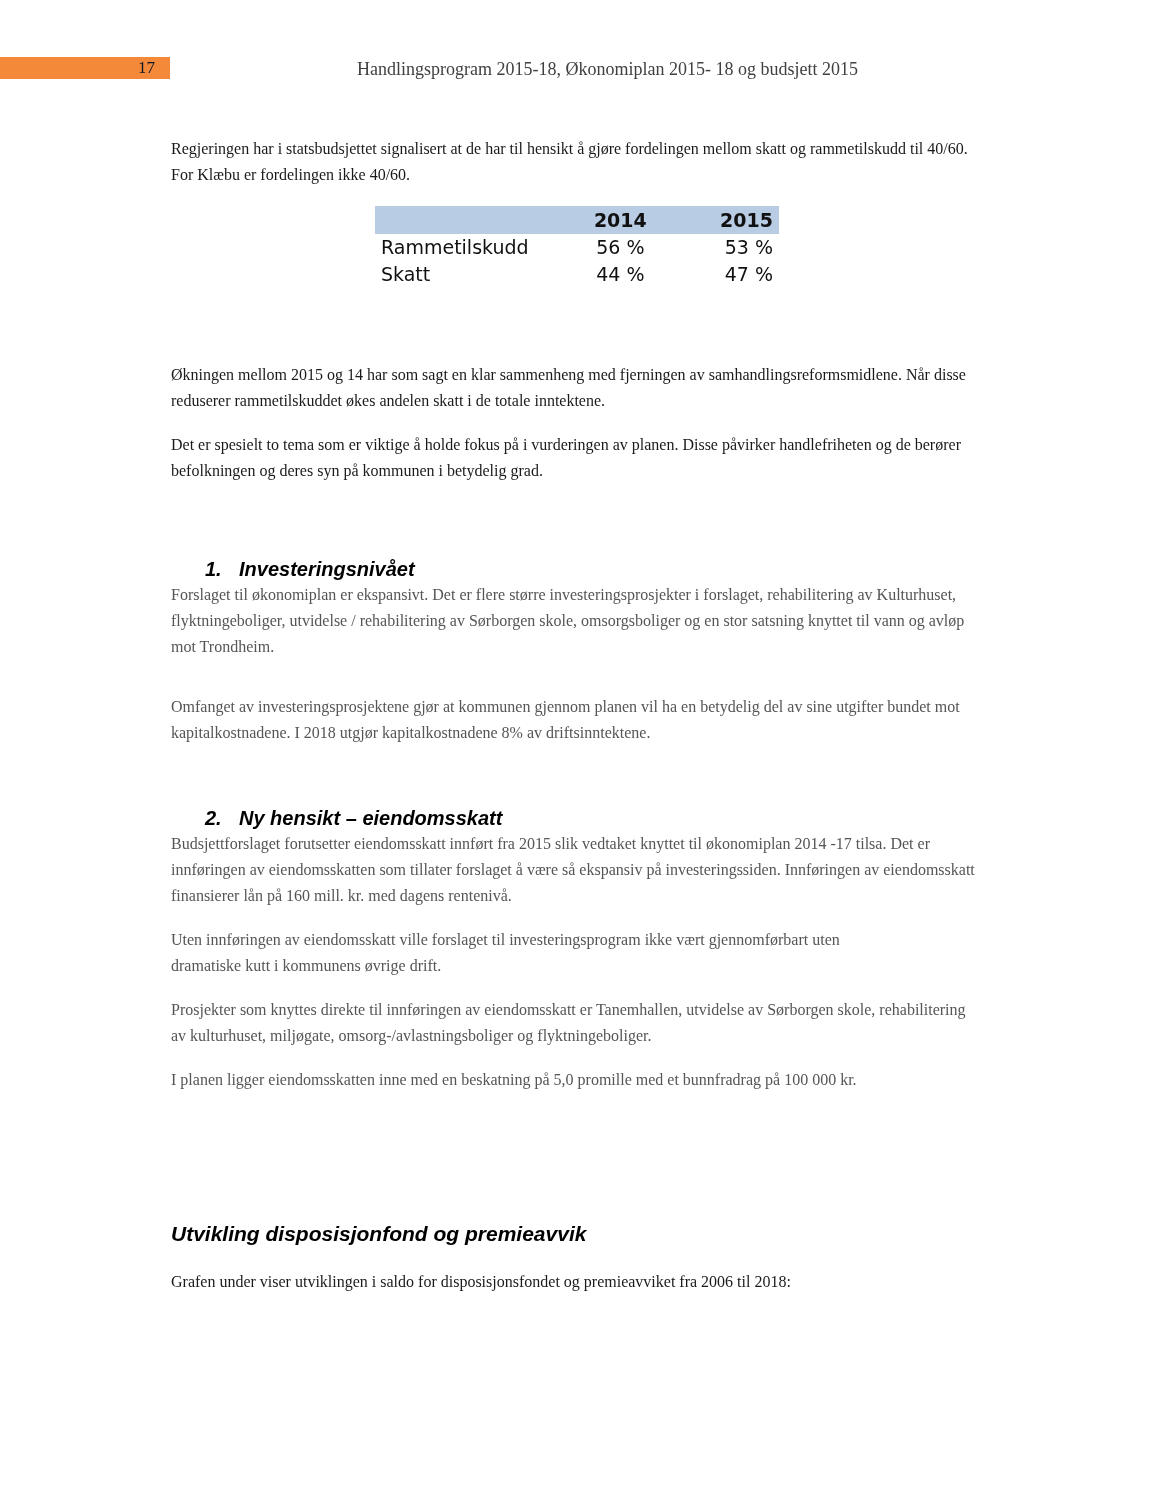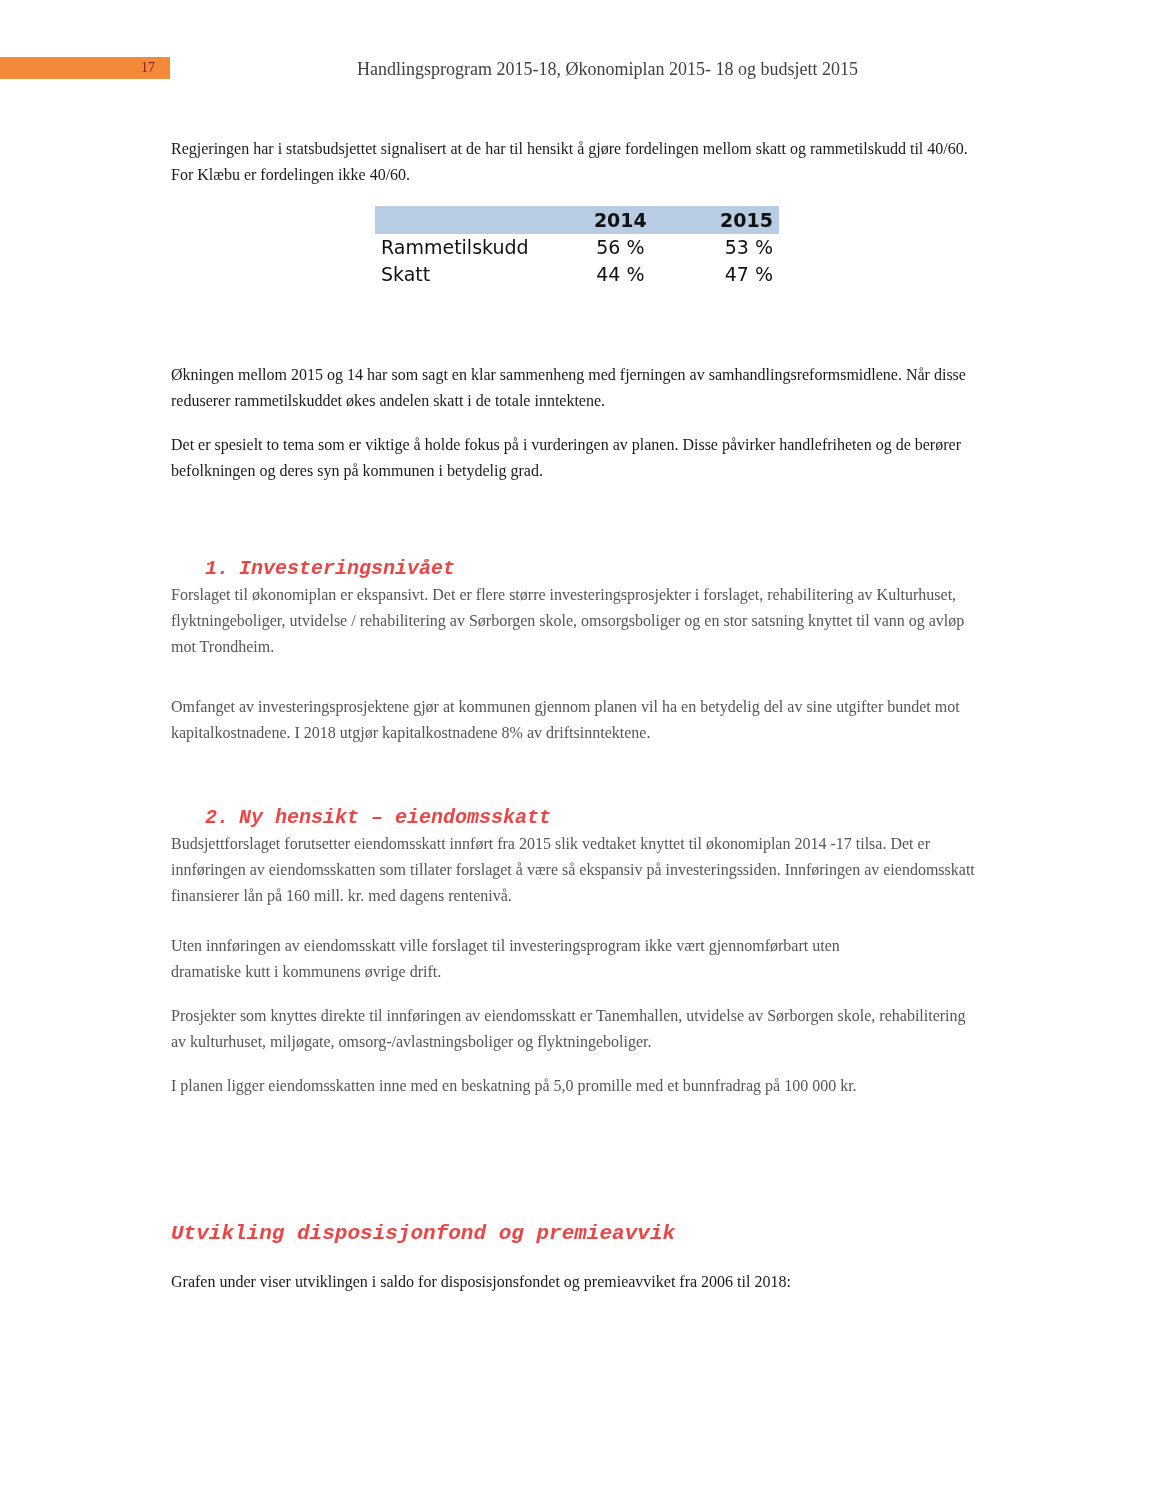--- a/index.html
+++ b/index.html
@@ -14,23 +14,23 @@
       overflow: hidden;
       font-family: "DejaVu Serif", "Liberation Serif", serif;
     }
     .page-number-bar {
       position: absolute;
       left: 0;
       top: 57px;
       width: 170px;
       height: 22px;
       background: #f5893a;
-      color: #7f1d1d;
+      color: #0f172a;
       font-family: "Liberation Serif", serif;
-      font-size: 14px;
+      font-size: 17px;
       line-height: 22px;
       text-align: right;
       box-sizing: border-box;
       padding-right: 15px;
     }
     .running-header {
       position: absolute;
       left: 357px;
       top: 56px;
       width: 600px;
@@ -48,23 +48,23 @@
     }
     p {
       margin: 0;
       font-family: "Liberation Serif", serif;
       font-size: 16px;
       line-height: 26px;
     }
     .black { color: #1a1a1a; }
     .gray { color: #555555; }
     .orange-heading {
-      color: #ef4444;
+      color: #000000;
       font-style: italic;
-      font-family: Liberation Mono, monospace;
+      font-family: Liberation Sans, sans-serif;
       font-size: 20px;
       line-height: 26px;
       margin: 0;
     }
     .numbered-heading {
       padding-left: 34px;
     }
     .numbered-heading .num {
       display: inline-block;
       width: 34px;
@@ -141,21 +141,21 @@
   </h3>
   <p class="gray" style="width:820px;">Forslaget til økonomiplan er ekspansivt. Det er flere større investeringsprosjekter i forslaget, rehabilitering av Kulturhuset, flyktningeboliger, utvidelse / rehabilitering av Sørborgen skole, omsorgsboliger og en stor satsning knyttet til vann og avløp mot Trondheim.</p>
   <p class="gray" style="margin-top:34px; width:810px;">Omfanget av investeringsprosjektene gjør at kommunen gjennom planen vil ha en betydelig del av sine utgifter bundet mot kapitalkostnadene. I 2018 utgjør kapitalkostnadene 8% av driftsinntektene.</p>
 </div>
 
 <div style="position:absolute; left:171px; top:805px; width:820px;">
   <h3 class="orange-heading numbered-heading">
     <span class="num">2.</span><span>Ny hensikt – eiendomsskatt</span>
   </h3>
   <p class="gray" style="width:820px;">Budsjettforslaget forutsetter eiendomsskatt innført fra 2015 slik vedtaket knyttet til økonomiplan 2014 -17 tilsa. Det er innføringen av eiendomsskatten som tillater forslaget å være så ekspansiv på investeringssiden. Innføringen av eiendomsskatt finansierer lån på 160 mill. kr. med dagens rentenivå.</p>
-  <p class="gray" style="margin-top:24px; width:740px;">Uten innføringen av eiendomsskatt ville forslaget til investeringsprogram ikke vært gjennomførbart uten dramatiske kutt i kommunens øvrige drift.</p>
+  <p class="gray" style="margin-top:18px; width:740px;">Uten innføringen av eiendomsskatt ville forslaget til investeringsprogram ikke vært gjennomførbart uten dramatiske kutt i kommunens øvrige drift.</p>
   <p class="gray" style="margin-top:18px; width:810px;">Prosjekter som knyttes direkte til innføringen av eiendomsskatt er Tanemhallen, utvidelse av Sørborgen skole, rehabilitering av kulturhuset, miljøgate, omsorg-/avlastningsboliger og flyktningeboliger.</p>
   <p class="gray" style="margin-top:18px; width:820px;">I planen ligger eiendomsskatten inne med en beskatning på 5,0 promille med et bunnfradrag på 100 000 kr.</p>
 </div>
 
 <div style="position:absolute; left:171px; top:1221px; width:820px;">
   <h3 class="orange-heading" style="font-size:21px;">Utvikling disposisjonfond og premieavvik</h3>
   <p class="black" style="margin-top:22px; width:800px;">Grafen under viser utviklingen i saldo for disposisjonsfondet og premieavviket fra 2006 til 2018:</p>
 </div>
 
 </body></html>

